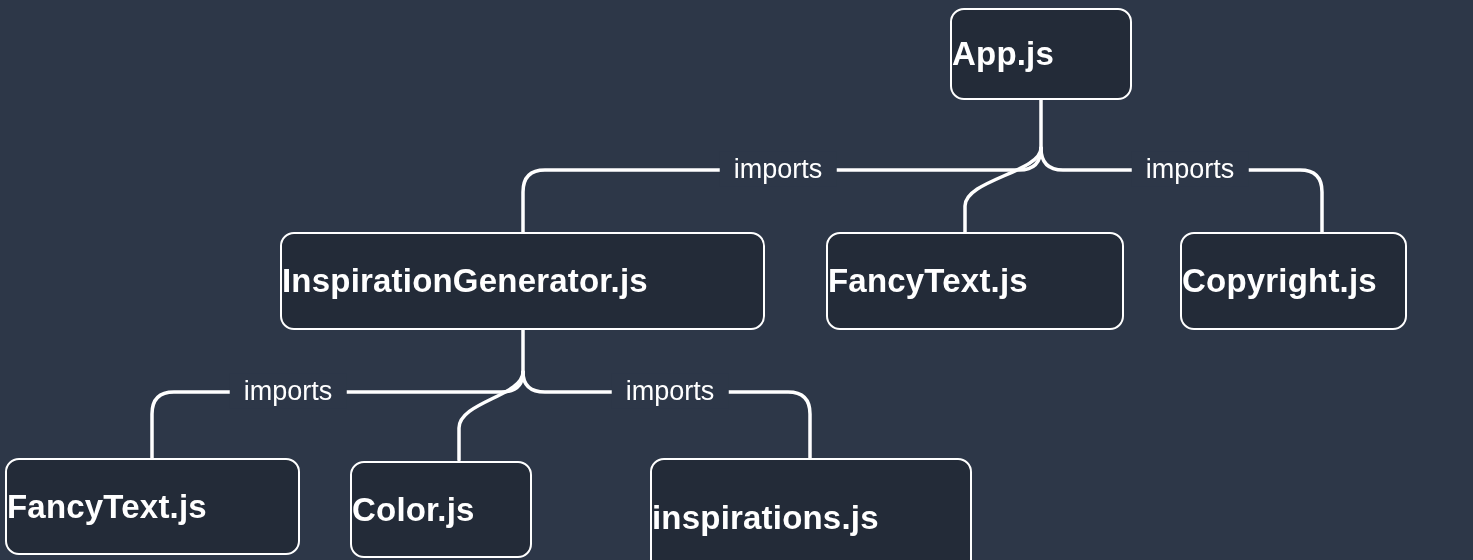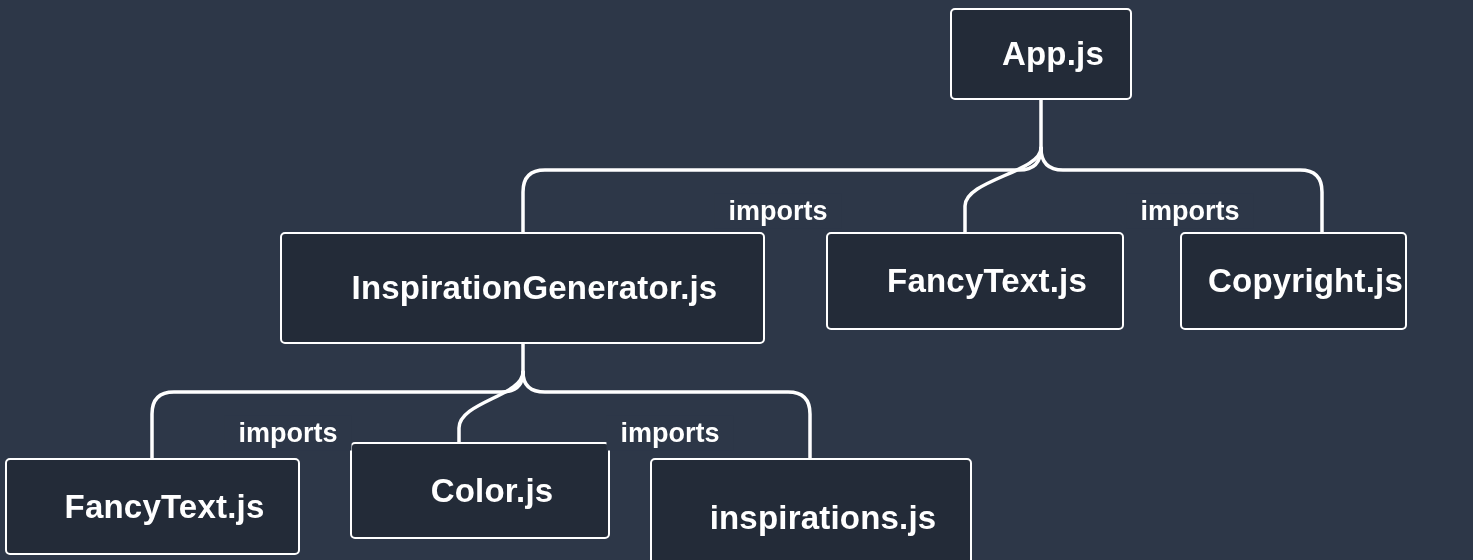--- a/index.html
+++ b/index.html
@@ -26,47 +26,45 @@
     fill: none;
     stroke: #ffffff;
     stroke-width: 3.5;
     stroke-linecap: round;
   }
   .node {
     position: absolute;
     box-sizing: border-box;
     background: #232b38;
     border: 2.5px solid #ffffff;
-    border-radius: 5px;
+    border-radius: 14px;
     color: #ffffff;
     display: flex;
     align-items: center;
-    justify-content: center;
+    justify-content: flex-start;
     font-size: 33px;
     font-weight: 600;
     letter-spacing: 0.2px;
-    padding-left: 24px;
   }
   .node-app                { left: 950px;  top: 8px;   width: 182px; height: 92px; }
-  .node-inspiration        { left: 280px;  top: 232px; width: 485px; height: 112px; }
+  .node-inspiration        { left: 280px;  top: 232px; width: 485px; height: 98px; }
   .node-fancytext-top      { left: 826px;  top: 232px; width: 298px; height: 98px; }
   .node-copyright          { left: 1180px; top: 232px; width: 227px; height: 98px; }
   .node-fancytext-bottom   { left: 5px;    top: 458px; width: 295px; height: 97px; }
-  .node-color              { left: 350px;  top: 442px; width: 260px; height: 97px; }
+  .node-color              { left: 350px;  top: 461px; width: 182px; height: 97px; }
   .node-inspirations       { left: 650px;  top: 458px; width: 322px; height: 119px; }
   .edge-label {
     position: absolute;
     transform: translate(-50%, -50%);
     background: #2d3748;
     color: #ffffff;
     font-size: 27px;
-    font-weight: 700;
+    font-weight: 400;
     padding: 2px 14px;
     white-space: nowrap;
-    margin-top: 42px;
   }
   .edge-label-1 { left: 778px;  top: 169px; }
   .edge-label-2 { left: 1190px; top: 169px; }
   .edge-label-3 { left: 288px;  top: 391px; }
   .edge-label-4 { left: 670px;  top: 391px; }
 </style>
 </head>
 <body>
 
 <div class="canvas">

